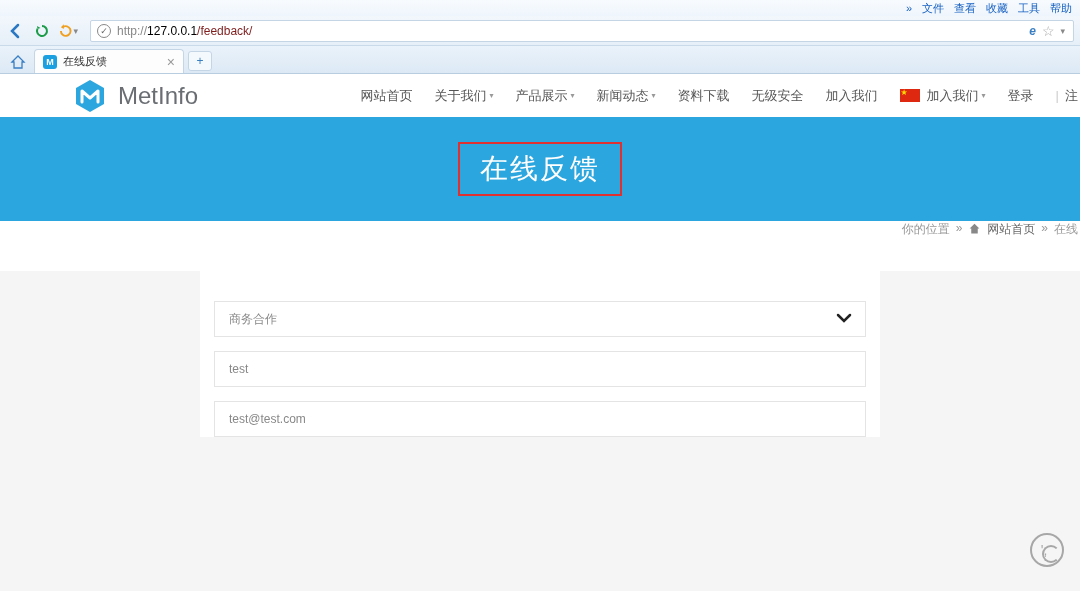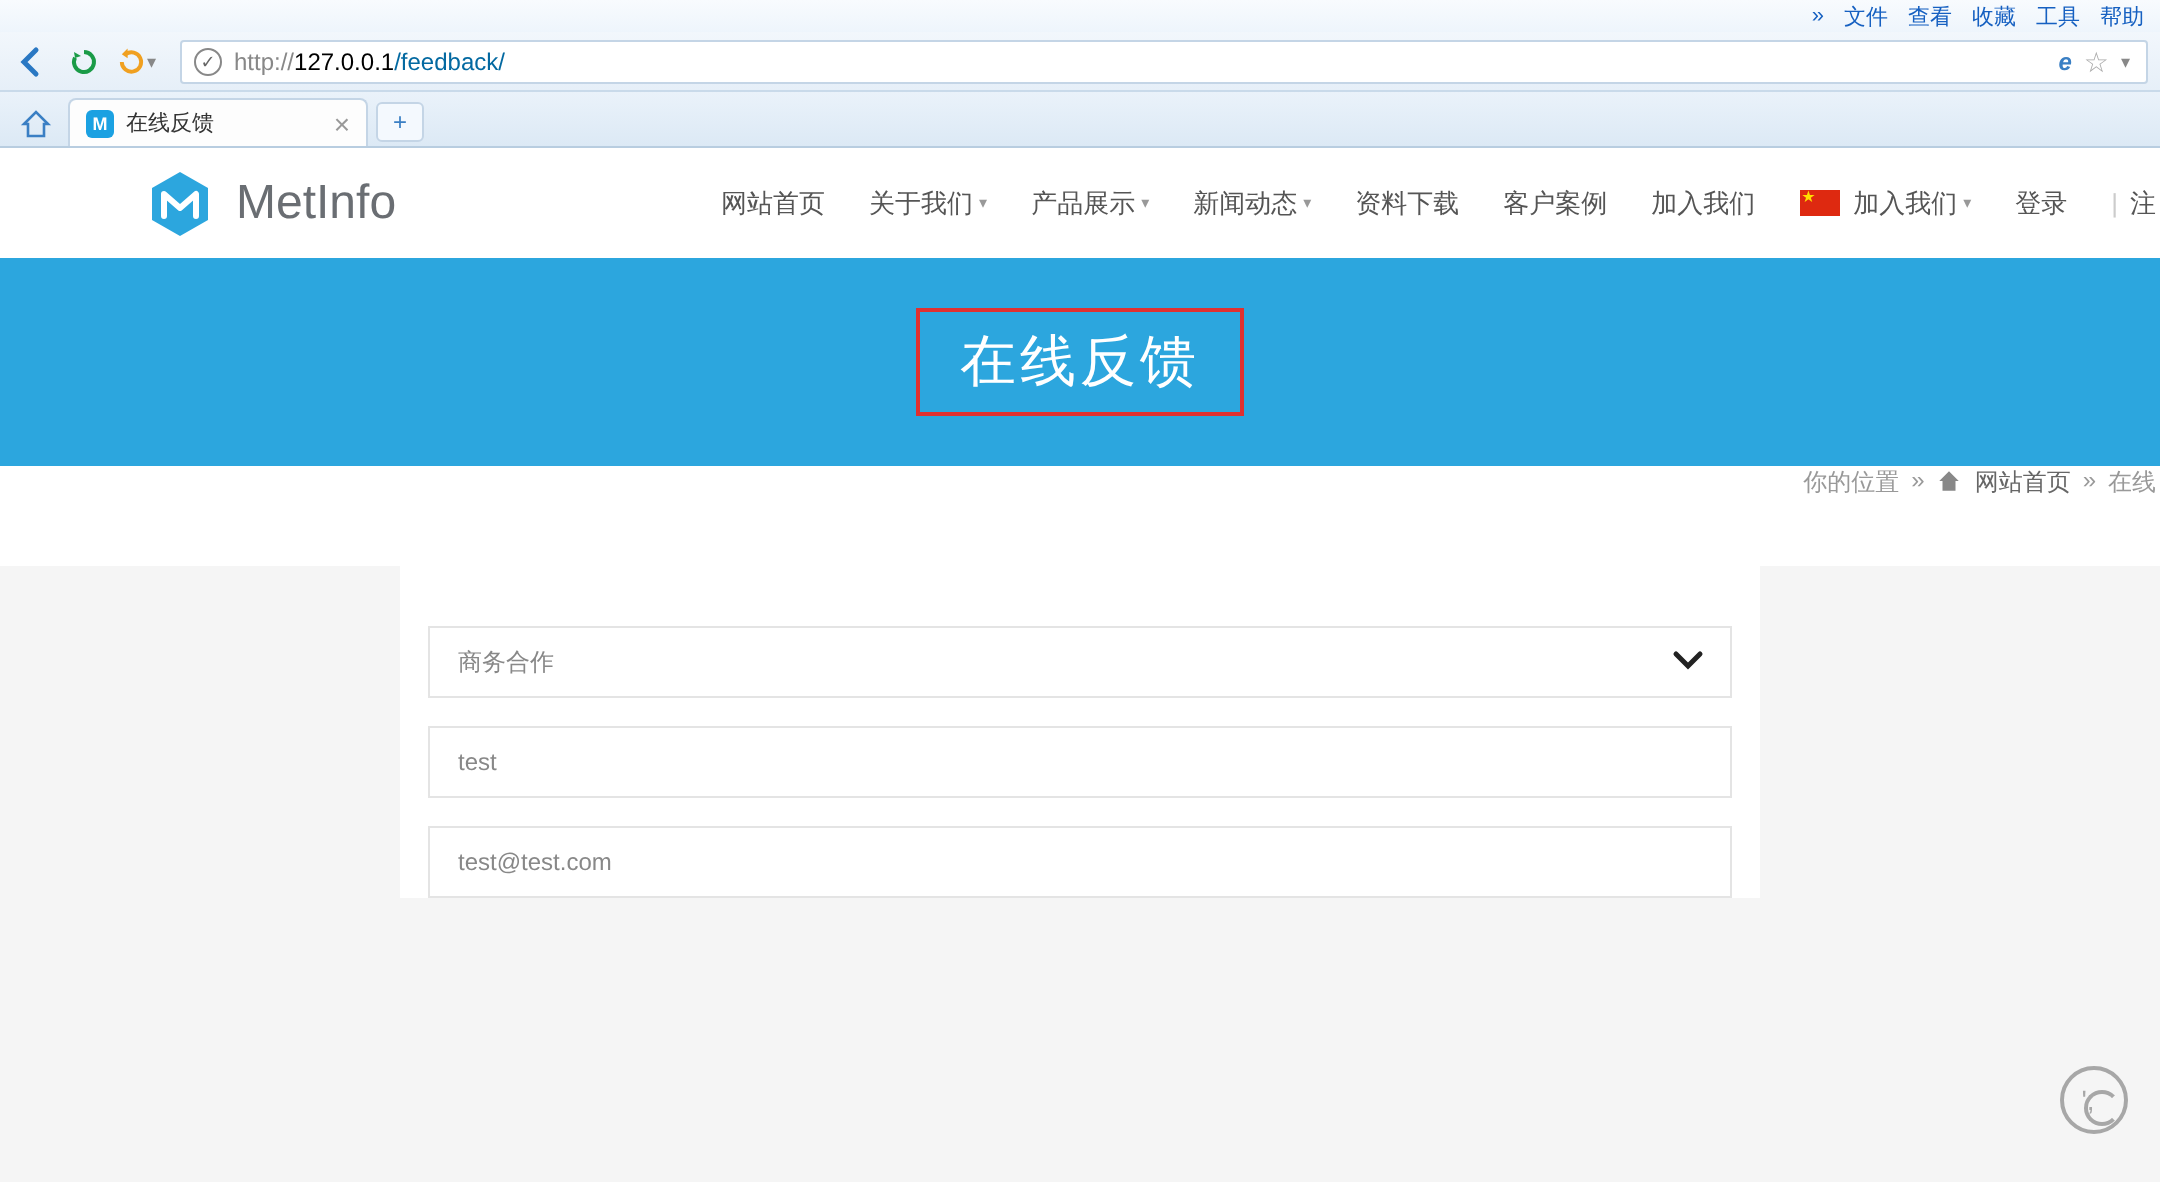--- a/index.html
+++ b/index.html
@@ -13,38 +13,38 @@
     .browser-bar { height: 30px; background: linear-gradient(#f2f7fc, #e6eff8); display: flex; align-items: center; padding: 0 6px; gap: 6px; border-bottom: 1px solid #c9daea; }
     .nav-btn { width: 20px; height: 20px; display: flex; align-items: center; justify-content: center; color: #2a78c3; cursor: pointer; }
     .nav-btn.back svg { fill: #2a78c3; }
     .nav-btn.refresh { color: #1a9b47; }
     .nav-btn.undo { color: #f0a020; }
     .url-box { flex: 1; height: 22px; background: #fff; border: 1px solid #c4d5e6; border-radius: 2px; display: flex; align-items: center; padding: 0 6px; gap: 6px; margin-left: 6px; }
     .url-box .shield { width: 14px; height: 14px; border: 1px solid #888; border-radius: 50%; display: flex; align-items: center; justify-content: center; font-size: 9px; color: #666; }
     .url-text { color: #333; font-size: 12px; }
     .url-text .proto { color: #888; }
     .url-text .host { color: #000; font-weight: 500; }
-    .url-text .path { color: #0369a1; }
+    .url-text .path { color: #7f1d1d; }
     .url-right { display: flex; align-items: center; gap: 6px; padding-right: 2px; }
     .ie-icon { color: #3a7fc4; font-style: italic; font-weight: bold; font-size: 12px; }
     .star-icon { color: #aaa; font-size: 14px; }
     .chev { color: #888; font-size: 9px; }
 
     
     .tabs-row { height: 28px; background: linear-gradient(#eaf2fa, #dce9f5); display: flex; align-items: flex-end; padding: 0 6px; gap: 4px; border-bottom: 1px solid #b8cde0; }
     .home-tab { width: 24px; height: 22px; display: flex; align-items: center; justify-content: center; color: #3a7fc4; cursor: pointer; }
     .tab { height: 24px; background: #fdfdfd; border: 1px solid #c4d5e6; border-bottom: none; border-radius: 4px 4px 0 0; display: flex; align-items: center; padding: 0 8px; gap: 6px; min-width: 150px; position: relative; }
     .tab .favicon { width: 14px; height: 14px; background: #1ba1e2; border-radius: 3px; color: #fff; display: flex; align-items: center; justify-content: center; font-size: 9px; font-weight: bold; }
     .tab .close { margin-left: auto; color: #999; font-size: 14px; cursor: pointer; }
     .tab .title { color: #333; font-size: 11px; }
     .new-tab { width: 24px; height: 20px; border: 1px solid #c4d5e6; background: #f4f9fe; border-radius: 3px; display: flex; align-items: center; justify-content: center; color: #3a7fc4; cursor: pointer; margin-bottom: 2px; }
 
     
     .page { background: #fff; }
-    .site-header { height: 55px; display: flex; align-items: center; padding: 0 0 0 72px; }
+    .site-header { height: 43px; display: flex; align-items: center; padding: 0 0 0 72px; }
     .logo { display: flex; align-items: center; gap: 10px; }
     .logo-hex { width: 36px; height: 36px; position: relative; }
     .logo-text { font-size: 24px; color: #6a6e73; font-weight: 400; }
     .main-nav { margin-left: auto; display: flex; align-items: center; gap: 22px; font-size: 13px; color: #555; padding-right: 2px; }
     .main-nav .nav-item { cursor: pointer; display: flex; align-items: center; gap: 3px; }
     .main-nav .caret { font-size: 8px; color: #999; }
     .flag { width: 20px; height: 13px; background: #de2910; position: relative; display: inline-block; margin-right: 4px; }
     .flag::after { content: "★"; position: absolute; left: 1px; top: -1px; color: #ffde00; font-size: 8px; }
     .divider { color: #ccc; }
 
@@ -156,21 +156,21 @@
           <span class="caret">▾</span>
         </div>
       <div class="nav-item">
           <span>新闻动态</span>
           <span class="caret">▾</span>
         </div>
       <div class="nav-item">
           <span>资料下载</span>
         </div>
       <div class="nav-item">
-          <span>客户案例</span>
+          <span>无级安全</span>
         </div>
       <div class="nav-item">
           <span>加入我们</span>
         </div>
       <div class="nav-item">
           <span class="flag"></span>
           <span>加入我们</span>
           <span class="caret">▾</span>
         </div>
       <div class="nav-item">

